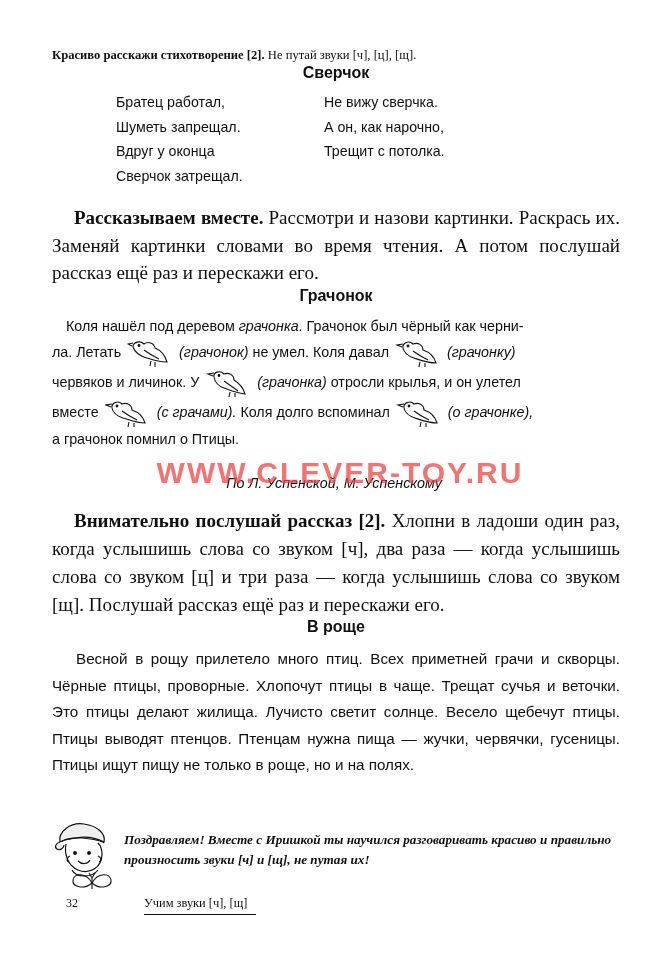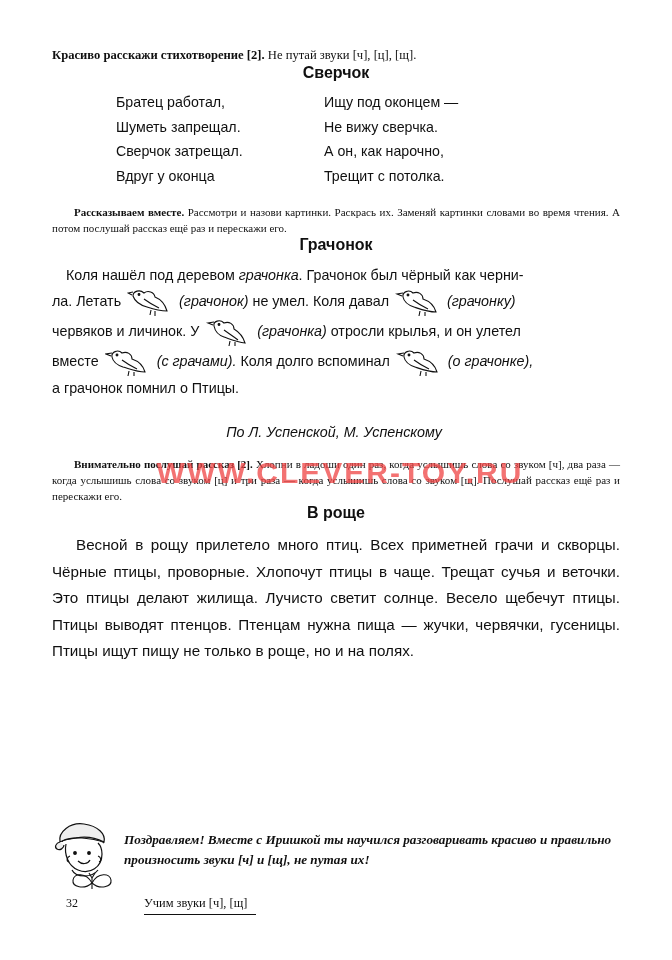--- a/index.html
+++ b/index.html
@@ -54,21 +54,21 @@
     display: flex;
     font-family: "Liberation Sans", sans-serif;
     font-size: 14.2px;
     line-height: 1.72;
   }
   .poem .col { }
   .poem .col-left { width: 272px; padding-left: 64px; box-sizing: border-box; }
   .poem .col-right { width: 260px; }
 
   .para {
-    font-size: 11px;
+    font-size: 19px;
     line-height: 1.46;
     text-align: justify;
     margin-top: 16px;
   }
   .para .lead { font-weight: bold; }
 
   .story {
     font-family: "Liberation Sans", sans-serif;
     font-size: 14.3px;
     line-height: 1.62;
@@ -204,25 +204,24 @@
     <div class="line-intro">
       <span class="bold">Красиво расскажи стихотворение [2].</span><span> Не путай звуки [ч], [ц], [щ].</span>
     </div>
 
     <h2 class="section-title title-spacer-sverchok">Сверчок</h2>
 
     <div class="poem">
       <div class="col col-left">
         <div>Братец работал,</div>
         <div>Шуметь запрещал.</div>
+        <div>Вдруг у оконца</div>
         <div>Сверчок затрещал.</div>
-        <div>Вдруг у оконца</div>
       </div>
       <div class="col col-right">
-        <div>Ищу под оконцем —</div>
         <div>Не вижу сверчка.</div>
         <div>А он, как нарочно,</div>
         <div>Трещит с потолка.</div>
       </div>
     </div>
 
     <div class="para indent">
       <span class="lead">Рассказываем вместе.</span><span> Рассмотри и назови картинки. Раскрась их. Заменяй картинки словами во время чтения. А потом послушай рассказ ещё раз и перескажи его.</span>
     </div>
 

